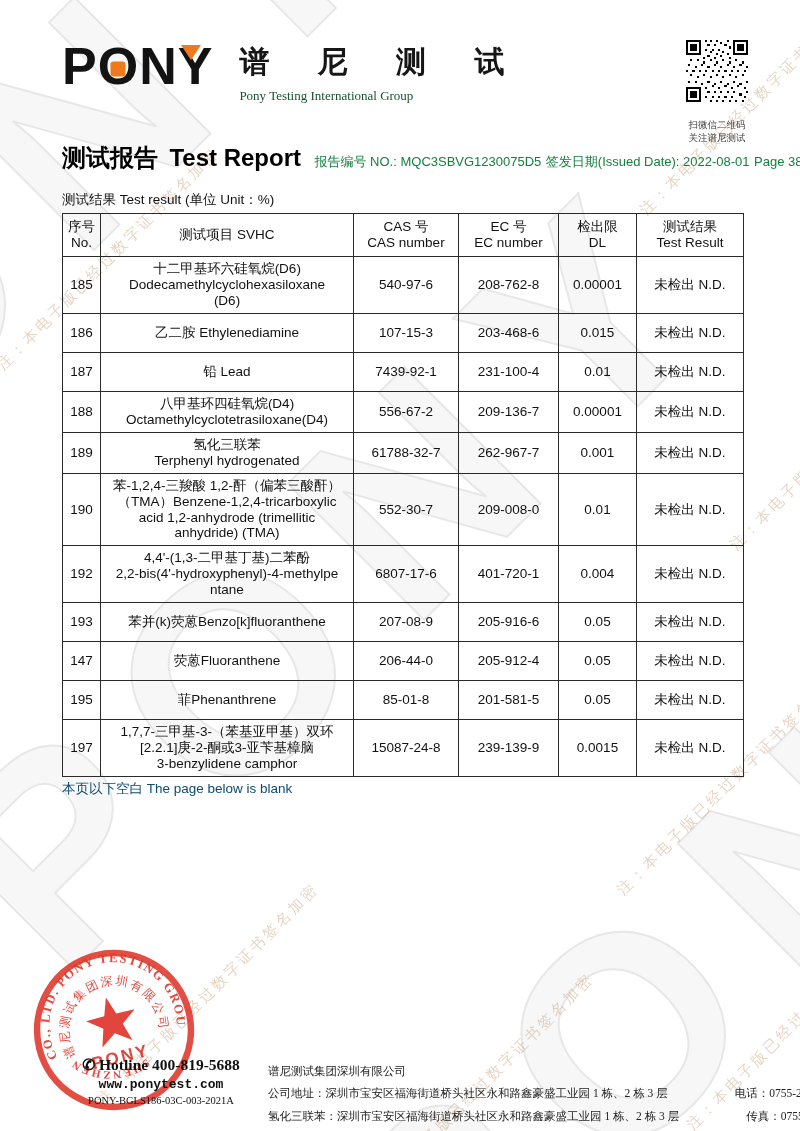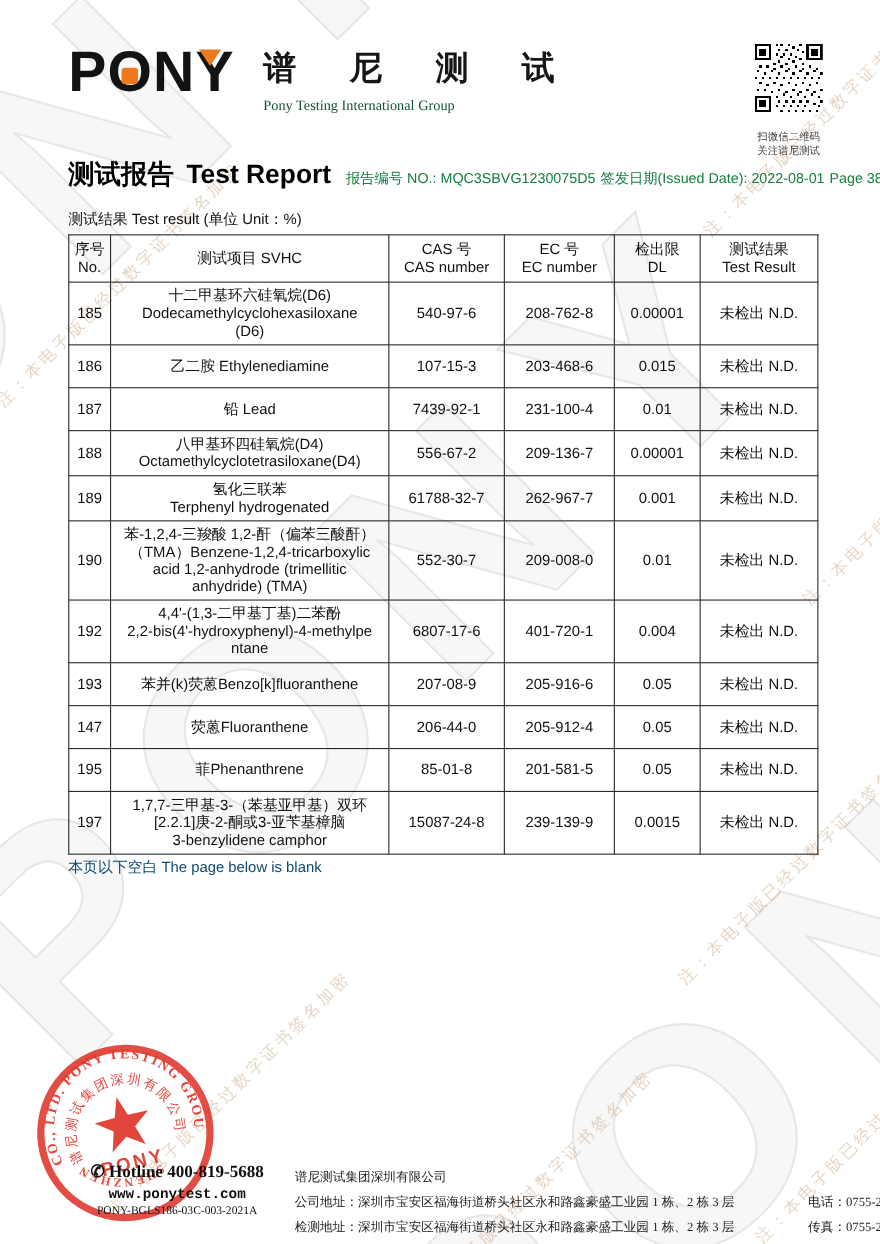--- a/index.html
+++ b/index.html
@@ -288,18 +288,18 @@
       <div class="hotline-web">www.ponytest.com</div>
       <div class="hotline-code">PONY-BGLS186-03C-003-2021A</div>
     </div>
 
     <div class="company">
       <div>谱尼测试集团深圳有限公司</div>
       <div>
         <span>公司地址：</span><span>深圳市宝安区福海街道桥头社区永和路鑫豪盛工业园 1 栋、2 栋 3 层</span><span class="tel-part"><span>电话：</span><span>0755-26050909</span></span>
       </div>
       <div>
-        <span>检测地址：</span><span>深圳市宝安区福海街道桥头社区永和路鑫豪盛工业园 1 栋、2 栋 3 层</span><span class="tel-part"><span>传真：</span><span>0755-26068336</span></span>
+        <span>氢化三联苯：</span><span>深圳市宝安区福海街道桥头社区永和路鑫豪盛工业园 1 栋、2 栋 3 层</span><span class="tel-part"><span>传真：</span><span>0755-26068336</span></span>
       </div>
     </div>
 
   </div>
 </div>
 
 </body></html>

